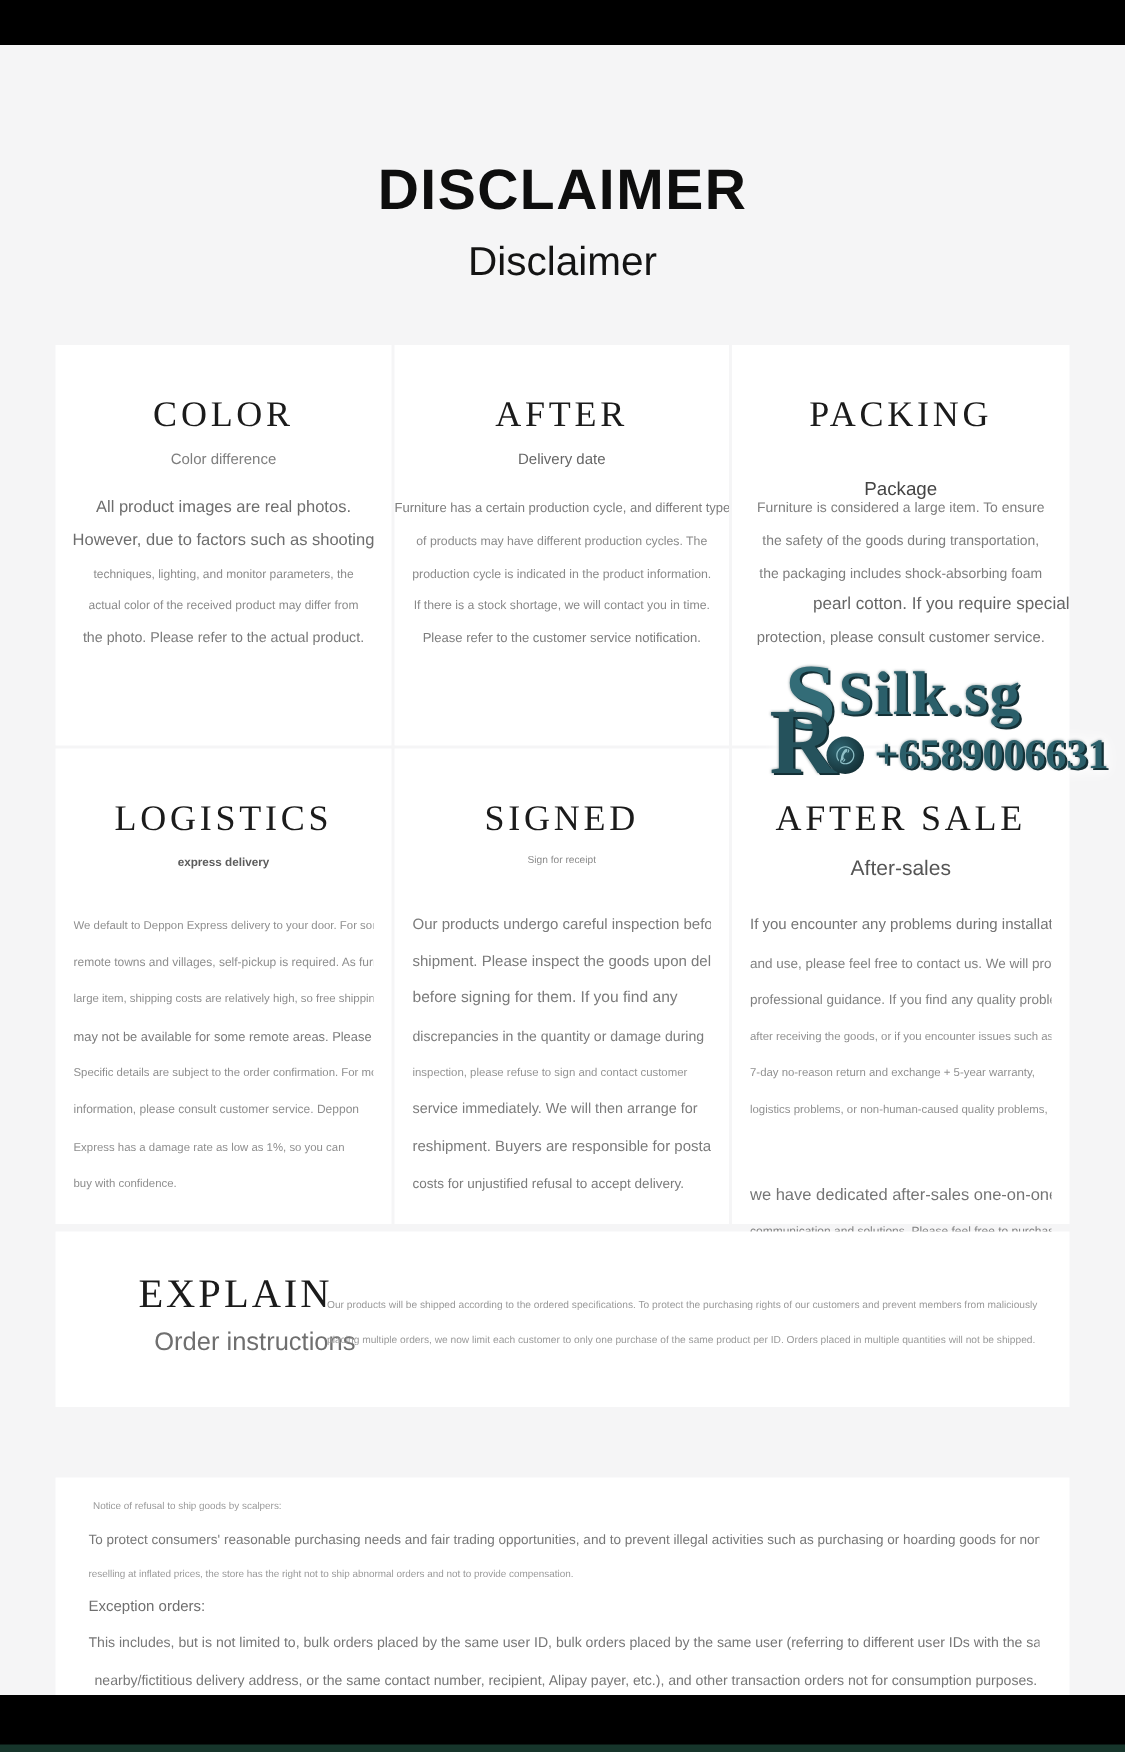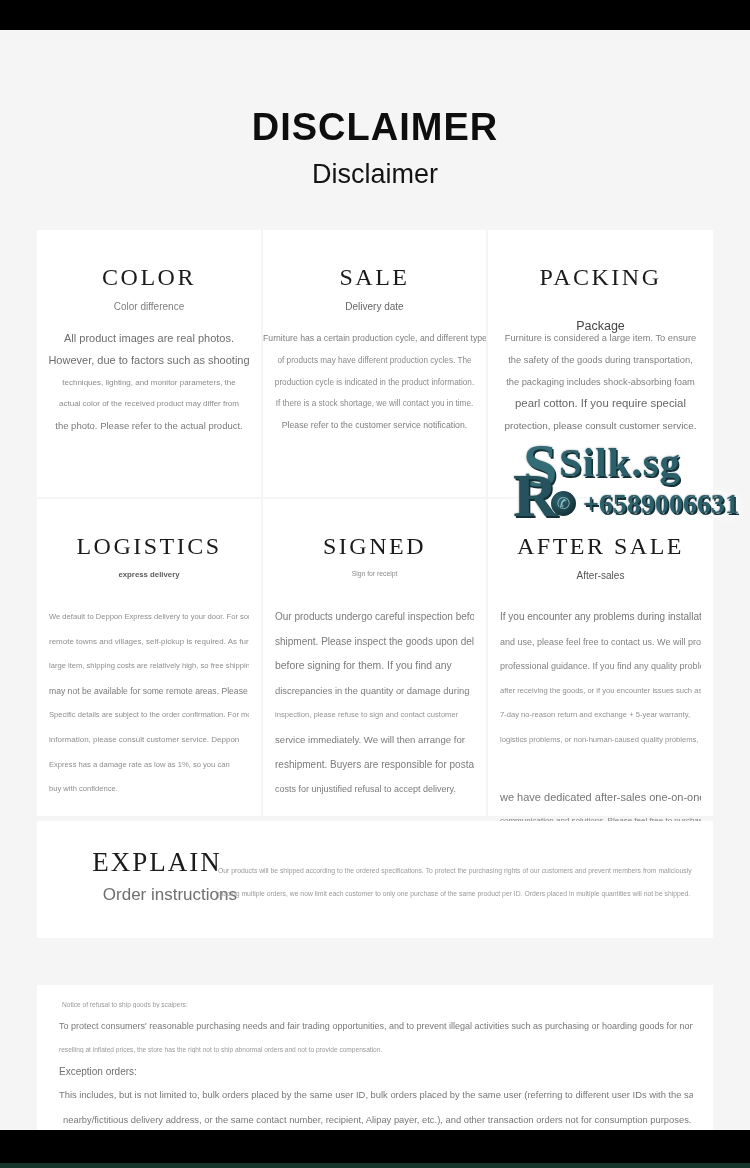--- a/index.html
+++ b/index.html
@@ -26,39 +26,39 @@
   #card-notice   {left:37px; top:985px;width:676px;height:145px;}
 
   .card-title{font-family:"Liberation Serif",serif;font-size:24px;letter-spacing:2.5px;
               color:#1b1b1b;text-align:center;padding-top:34px;}
   .card-sub{text-align:center;color:#555;margin-top:10px;}
   #card-color .card-sub{font-size:10px;color:#7e7e7e;text-align:center;}
   #card-time .card-sub{font-size:10px;color:#666;}
   #card-packing .card-sub{font-size:12.5px;color:#444;margin-top:28px;}
   #card-logistics .card-sub{font-size:7.8px;font-weight:bold;color:#5c5c5c;}
   #card-signed .card-sub{font-size:6.8px;color:#8a8a8a;}
-  #card-aftersale .card-sub{font-size:10px;color:#555;}
+  #card-aftersale .card-sub{font-size:14px;color:#555;}
 
   .body{position:absolute;left:0;right:0;}
   .row1 .body{top:98px;text-align:center;}
   .row2 .body{top:106px;text-align:left;padding:0 12px;}
   .row1 .ln{line-height:21.8px;}
   .row2 .ln{line-height:24.6px;}
   .ln{white-space:nowrap;overflow:hidden;}
 
   
   #card-color .ln{color:#6d6d6d;font-size:11px;}
   #card-color .ln:nth-child(3),#card-color .ln:nth-child(4){font-size:8px;color:#8b8b8b;}
   #card-color .ln:nth-child(5){font-size:9.5px;color:#7a7a7a;}
 
   #card-time .ln{font-size:8.2px;color:#8a8a8a;}
   #card-time .ln:nth-child(1),#card-time .ln:nth-child(5){font-size:8.7px;color:#7d7d7d;}
 
   #card-packing .ln{font-size:9.3px;color:#7e7e7e;}
-  #card-packing .ln:nth-child(4){font-size:11.4px;color:#666;}
+  #card-packing .ln:nth-child(4){font-size:11.4px;color:#666;text-align:right;}
   #card-packing .ln:nth-child(5){font-size:9.9px;color:#757575;}
 
   #card-logistics .ln{font-size:7.6px;color:#8e8e8e;}
   #card-logistics .ln:nth-child(2),#card-logistics .ln:nth-child(6){font-size:8px;}
   #card-logistics .ln:nth-child(4){font-size:8.6px;color:#7b7b7b;}
 
   #card-signed .ln{font-size:10px;color:#7b7b7b;}
   #card-signed .ln:nth-child(3){font-size:10.4px;}
   #card-signed .ln:nth-child(4){font-size:9.4px;}
   #card-signed .ln:nth-child(5){font-size:7.6px;color:#949494;}
@@ -122,21 +122,21 @@
     <div class="body">
         <div class="ln">All product images are real photos.</div>
         <div class="ln">However, due to factors such as shooting</div>
         <div class="ln">techniques, lighting, and monitor parameters, the</div>
         <div class="ln">actual color of the received product may differ from</div>
         <div class="ln">the photo. Please refer to the actual product.</div>
       </div>
   </div>
 
   <div class="card row1" id="card-time">
-    <div class="card-title">SALE</div>
+    <div class="card-title">AFTER</div>
     <div class="card-sub">Delivery date</div>
     <div class="body">
         <div class="ln">Furniture has a certain production cycle, and different types</div>
         <div class="ln">of products may have different production cycles. The</div>
         <div class="ln">production cycle is indicated in the product information.</div>
         <div class="ln">If there is a stock shortage, we will contact you in time.</div>
         <div class="ln">Please refer to the customer service notification.</div>
       </div>
   </div>
 

